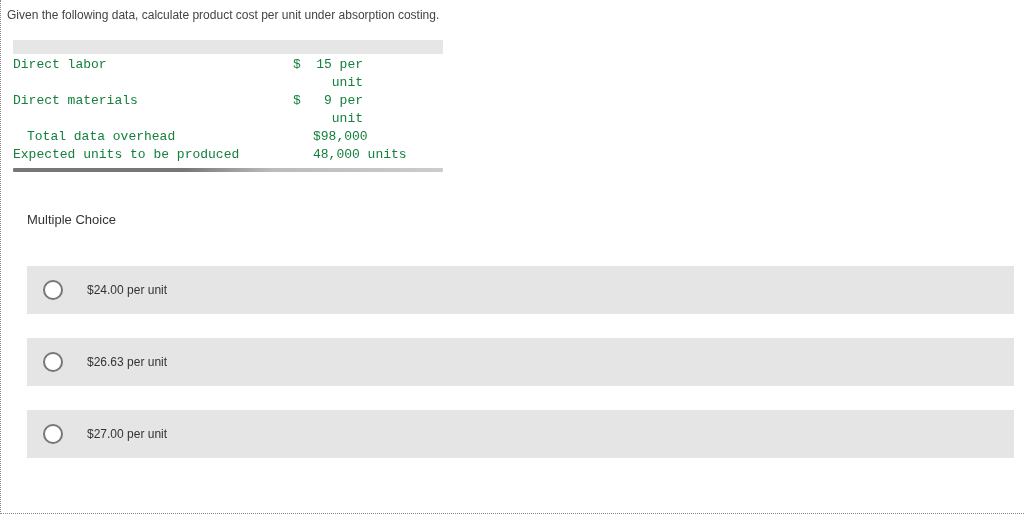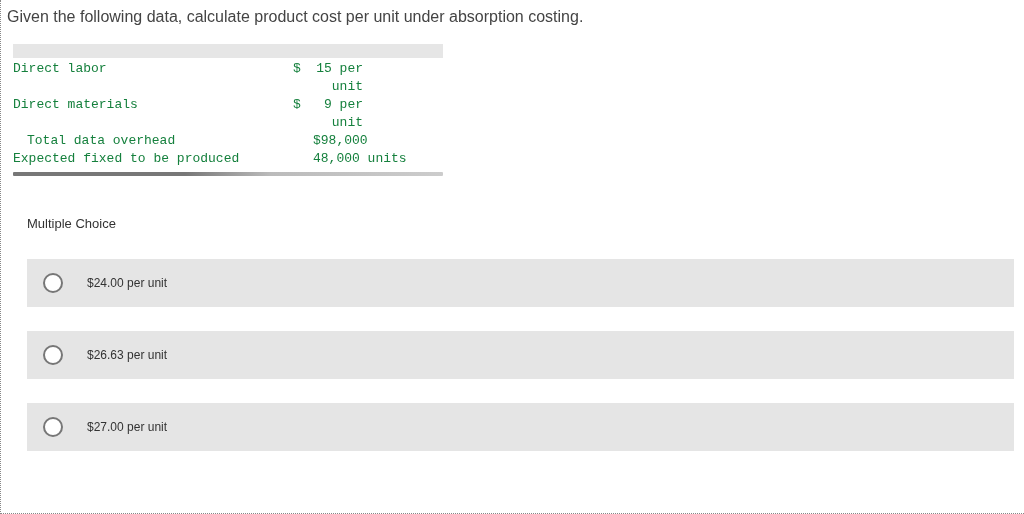--- a/index.html
+++ b/index.html
@@ -12,21 +12,21 @@
       font-size: 13px;
       color: #333;
       background: #fff;
       padding: 8px 4px;
       border-left: 1px dotted #888;
       border-bottom: 1px dotted #888;
       width: 1024px;
       height: 514px;
     }
     .question-text {
-      font-size: 16px;
+      font-size: 12px;
       color: #444;
       margin-bottom: 18px;
       padding-left: 2px;
     }
     .data-table {
       font-family: 'Courier New', monospace;
       font-size: 13px;
       color: #15803d;
       margin-left: 8px;
       margin-bottom: 40px;
@@ -64,21 +64,21 @@
       width: 430px;
       height: 4px;
       margin-top: 4px;
       background: linear-gradient(to right, #777 40%, #bbb 60%, #ccc 100%);
       border-radius: 1px;
     }
     .mc-title {
       font-size: 13px;
       color: #333;
       margin-left: 22px;
-      margin-bottom: 28px;
+      margin-bottom: 39px;
     }
     .mc-option {
       background: #e5e5e5;
       margin: 0 6px 24px 22px;
       padding: 14px 16px;
       display: flex;
       align-items: center;
     }
     .radio {
       width: 20px;
@@ -110,21 +110,21 @@
     <div class="data-label">Direct materials</div>
     <div class="data-sym">$</div>
     <div class="data-val"><span class="num-right">9 per unit</span></div>
   </div>
   <div class="data-row">
     <div class="data-label indent">Total data overhead</div>
     <div class="data-sym"></div>
     <div class="data-val">$98,000</div>
   </div>
   <div class="data-row">
-    <div class="data-label">Expected fixed to be produced</div>
+    <div class="data-label">Expected units to be produced</div>
     <div class="data-sym"></div>
     <div class="data-val">48,000 units</div>
   </div>
   <div class="hr-line"></div>
 </div>
 
 <div class="mc-title">Multiple Choice</div>
 
 <div class="mc-option">
   <div class="radio"></div>

